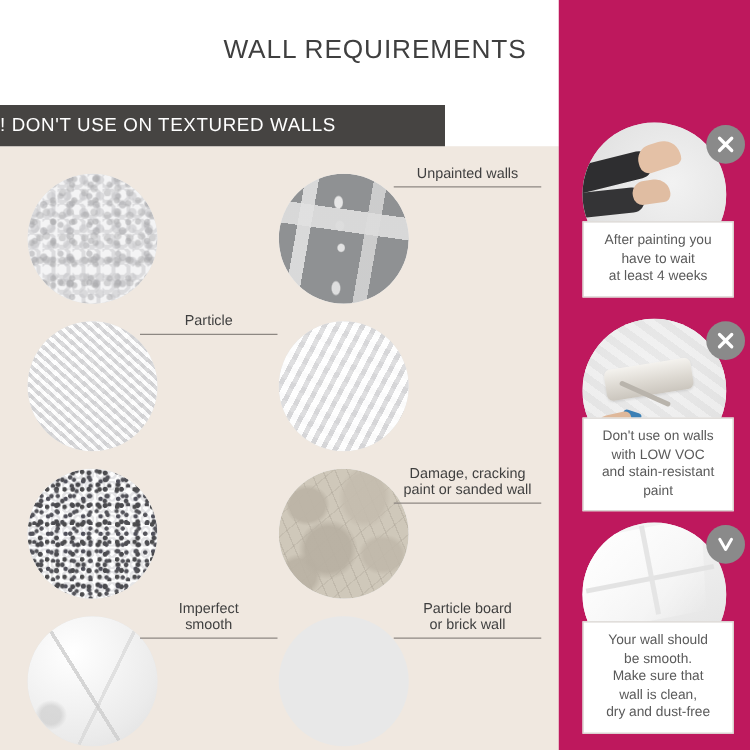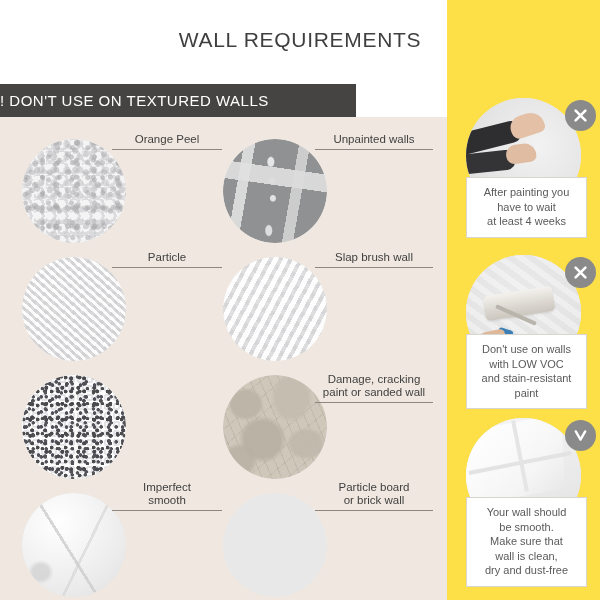--- a/index.html
+++ b/index.html
@@ -219,21 +219,21 @@
       linear-gradient(180deg, #bd4a32 0%, #a93c28 100%);
   }
 
   
   .sidebar {
     position: absolute;
     left: 447px;
     top: 0;
     width: 153px;
     height: 600px;
-    background: #fde047;
+    background: #be185d;
   }
   .side-card {
     position: absolute;
     left: 0;
     width: 153px;
   }
   .side-photo {
     position: absolute;
     left: 19px;
     width: 115px;
@@ -411,24 +411,20 @@
   <div class="warning-banner">
     <span class="warning-banner-text">! DON'T USE ON TEXTURED WALLS</span>
   </div>
 
   <div class="texture-grid">
 
     <div class="texture-cell col1" style="left:0px; top:0px;">
       <div class="swatch">
         <div class="swatch-inner tex-orangepeel"></div>
       </div>
-      <div class="label-wrap">
-        <div class="label-text">Orange Peel</div>
-        <div class="label-rule"></div>
-      </div>
     </div>
 
     <div class="texture-cell col2" style="left:210px; top:0px;">
       <div class="swatch">
         <div class="swatch-inner tex-unpainted"></div>
       </div>
       <div class="label-wrap">
         <div class="label-text">Unpainted walls</div>
         <div class="label-rule"></div>
       </div>
@@ -440,24 +436,20 @@
       </div>
       <div class="label-wrap">
         <div class="label-text">Particle</div>
         <div class="label-rule"></div>
       </div>
     </div>
 
     <div class="texture-cell col2" style="left:210px; top:118px;">
       <div class="swatch">
         <div class="swatch-inner tex-slapbrush"></div>
-      </div>
-      <div class="label-wrap">
-        <div class="label-text">Slap brush wall</div>
-        <div class="label-rule"></div>
       </div>
     </div>
 
     <div class="texture-cell col1" style="left:0px; top:236px;">
       <div class="swatch">
         <div class="swatch-inner tex-popcorn"></div>
       </div>
     </div>
 
     <div class="texture-cell col2" style="left:210px; top:236px;">

